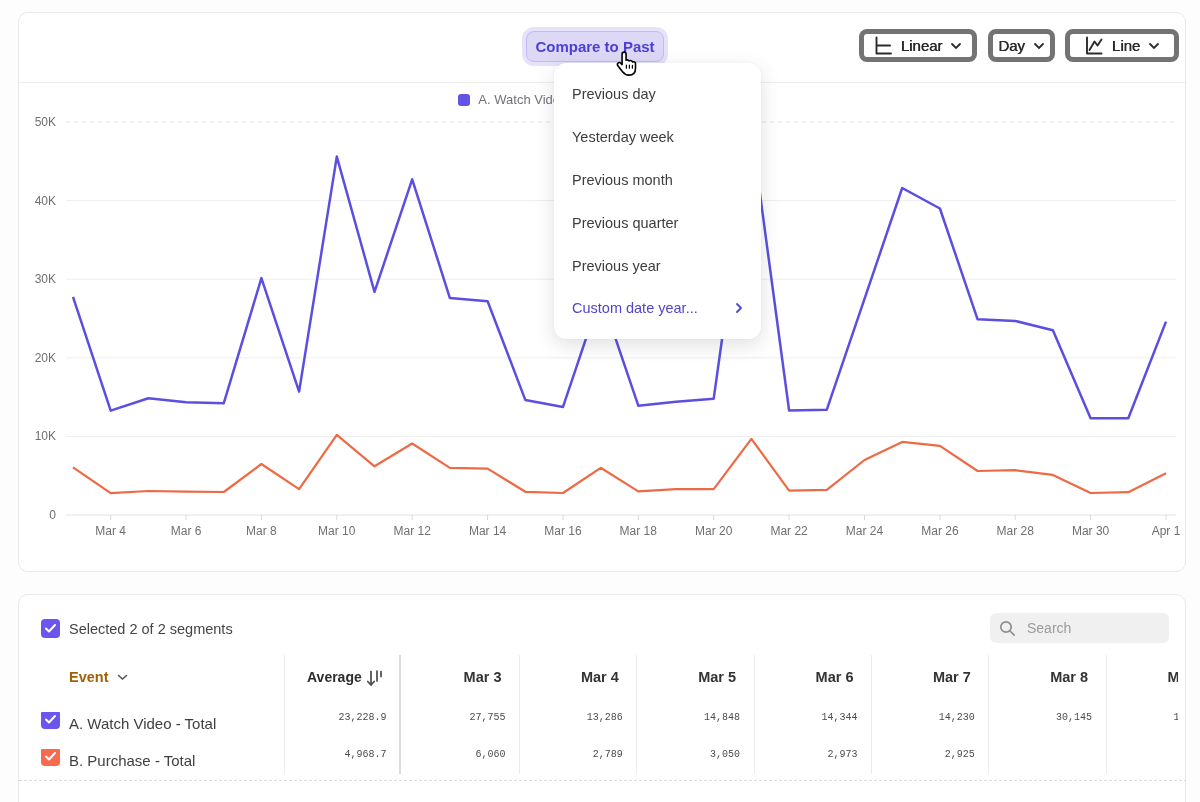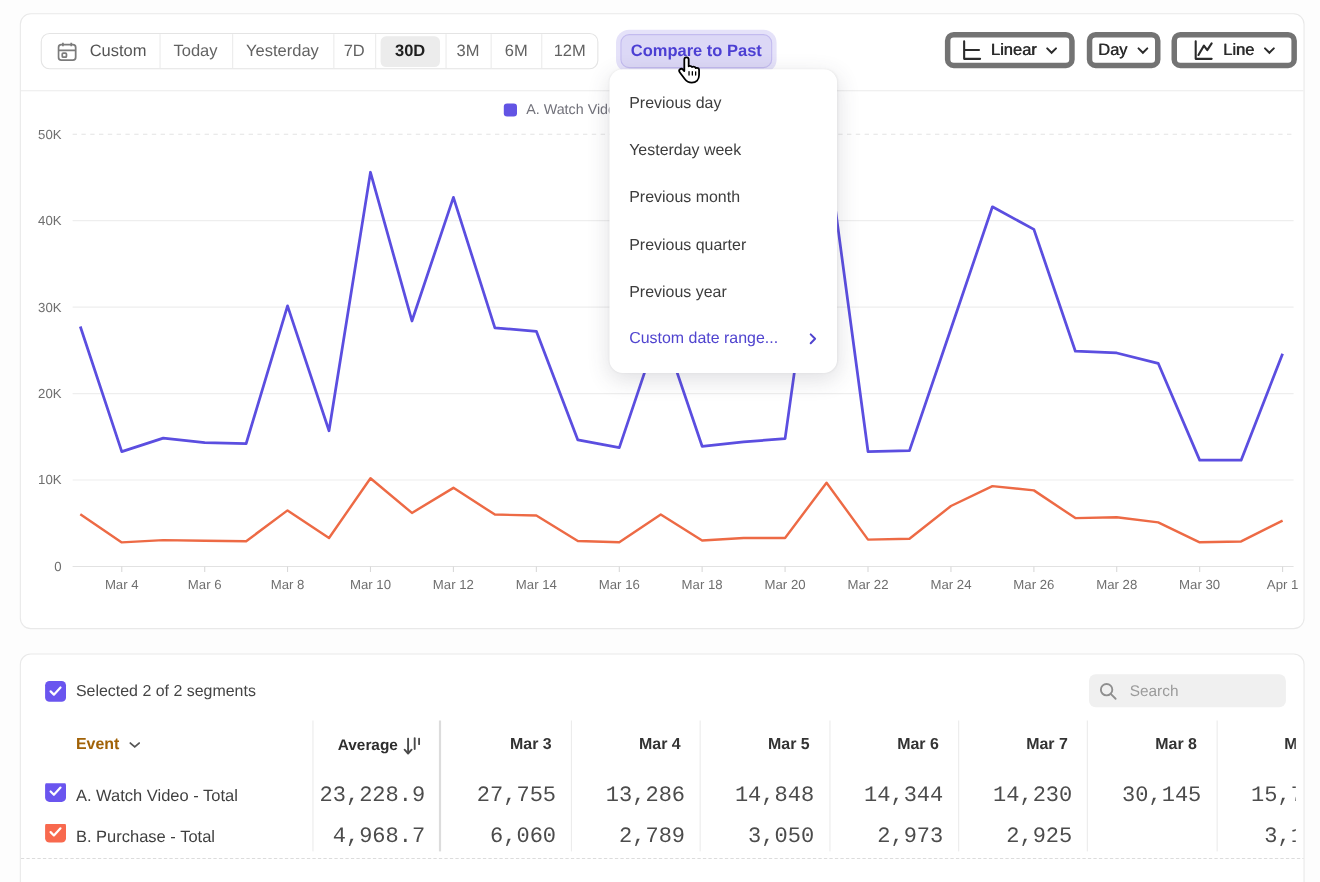--- a/index.html
+++ b/index.html
@@ -7,21 +7,21 @@
 .card { position:absolute; background:#fff; border:1px solid #e9e9e9; border-radius:10px; }
 #card1 { left:18px; top:12px; width:1168px; height:560px; overflow:hidden; }
 #card2 { left:18px; top:594px; width:1168px; height:230px; overflow:hidden; }
 
 
 #seg { position:absolute; left:18px; top:17px; height:33px; border:1px solid #e4e4e4; border-radius:8px; display:flex; align-items:center; background:#fff; }
 #seg .it { display:flex; align-items:center; height:100%; padding:0 13px; font-size:15px; color:#626262; position:relative; white-space:nowrap; }
 #seg .it + .it:before { content:""; position:absolute; left:0; top:0; bottom:0; width:1px; background:#ececec; }
 #seg .sel { font-weight:bold; color:#1f1f1f; padding:0 4.5px; }
 #seg .sel span { background:#ececec; border-radius:5px; padding:5.5px 13.5px; }
-#cmp { position:absolute; left:545px; top:17.5px; width:138px; height:31.5px; border-radius:8px; background:#dcd8f6; border:1px solid #c3bbef; box-shadow:0 0 0 4px #e5e2f9; display:flex; align-items:center; justify-content:center; font-size:15px; font-weight:bold; color:#4c3fd3; }
+#cmp { position:absolute; left:507px; top:17.5px; width:138px; height:31.5px; border-radius:8px; background:#dcd8f6; border:1px solid #c3bbef; box-shadow:0 0 0 4px #e5e2f9; display:flex; align-items:center; justify-content:center; font-size:15px; font-weight:bold; color:#4c3fd3; }
 .rbtn { position:absolute; top:16px; height:33px; border:5px solid #737373; border-radius:8px; background:#fff; display:flex; align-items:center; justify-content:center; gap:8px; font-size:15px; color:#2b2b2b; text-shadow:0.5px 0 0 #2b2b2b; }
 #b-linear { left:840px; width:118px; }
 #b-day { left:969px; width:67px; }
 #b-line { left:1046px; width:114px; }
 #tooldiv { position:absolute; left:0; top:69px; width:1168px; height:1px; background:#ededed; }
 
 
 #legend { position:absolute; left:6px; top:79px; width:1168px; display:flex; justify-content:center; gap:24px; font-size:13px; color:#71717a; }
 #legend .li { display:flex; align-items:center; gap:8px; }
 #legend .sq { width:12px; height:12px; border-radius:3px; }
@@ -35,21 +35,21 @@
 #selrow { position:absolute; left:22px; top:24px; display:flex; align-items:center; gap:9px; font-size:14.5px; color:#454545; }
 .cb { width:19px; height:19px; border-radius:4px; display:flex; align-items:center; justify-content:center; }
 .cb.p { background:#6a55ef; }
 .cb.o { background:#f8694e; }
 #search { position:absolute; left:971px; top:18px; width:179px; height:30px; background:#f0f0f0; border-radius:6px; display:flex; align-items:center; gap:11px; padding-left:9px; font-size:14px; color:#9b9b9b; }
 
 .vline { position:absolute; top:60px; height:119px; width:1px; background:#ececec; }
 #hdr { position:absolute; left:0px; top:74px; width:1159px; height:28px; overflow:hidden; font-size:14.5px; color:#333; }
 .hcell { position:absolute; top:0; font-weight:bold; text-align:right; }
 .row { position:absolute; left:0; width:1159px; height:28px; overflow:hidden; font-size:15px; color:#3f3f3f; }
-.num { position:absolute; top:0; text-align:right; font-family:"Liberation Mono", monospace; font-size:20px; color:#4c4c4c; }
+.num { position:absolute; top:0; text-align:right; font-family:"Liberation Mono", monospace; font-size:10px; color:#4c4c4c; }
 #dash { position:absolute; left:0px; top:185px; width:1168px; border-top:1px dashed #dcdcdc; }
 svg text { font-family:"Liberation Sans", sans-serif; }
 </style>
 </head>
 <body>
 <div class="card" id="card1">
 
   <svg width="1200" height="560" viewBox="18 12 1200 560" style="position:absolute; left:-1px; top:-1px;" shape-rendering="geometricPrecision">
     <g>
       <line x1="66" y1="122" x2="1176" y2="122" stroke="#e4e4e4" stroke-width="1" stroke-dasharray="4 4"></line>
@@ -101,40 +101,20 @@
         <text x="1090.6" y="535">Mar 30</text>
         <text x="1166" y="535">Apr 1</text>
     </g>
     <polyline fill="none" stroke="#ed6a45" stroke-width="2.2" stroke-linejoin="round" points="73.0,467.4 110.7,493.1 148.4,491.0 186.1,491.6 223.8,492.0 261.4,464.0 299.1,489.1 336.8,434.8 374.5,466.3 412.2,443.5 449.9,467.8 487.6,468.6 525.3,491.8 563.0,493.0 600.7,467.8 638.3,491.4 676.0,489.1 713.7,489.1 751.4,438.8 789.1,490.6 826.8,489.8 864.5,460.0 902.2,441.9 939.9,445.8 977.6,471.0 1015.2,470.2 1052.9,474.9 1090.6,493.0 1128.3,492.2 1166.0,473.3"></polyline>
     <polyline fill="none" stroke="#5b4ee0" stroke-width="2.5" stroke-linejoin="round" points="73.0,296.8 110.7,410.6 148.4,398.3 186.1,402.3 223.8,403.2 261.4,278.1 299.1,391.6 336.8,156.6 374.5,291.8 412.2,179.4 449.9,298.1 487.6,301.2 525.3,399.9 563.0,406.9 600.7,294.9 638.3,405.7 676.0,401.8 713.7,398.7 751.4,129.9 789.1,410.5 826.8,409.7 864.5,298.9 902.2,188.0 939.9,208.5 977.6,319.3 1015.2,320.9 1052.9,330.3 1090.6,418.3 1128.3,418.3 1166.0,321.6"></polyline>
   </svg>
   <div id="legend">
     <div class="li"><span class="sq" style="background:#6254e4;"></span>A. Watch Video - Total</div>
     <div class="li"><span class="sq" style="background:#ed6a45;"></span>B. Purchase - Total</div>
   </div>
-  <div id="seg">
-    <div class="it" style="gap:12px; color:#555; padding:0 11.5px 0 13.5px;">
-      <svg width="18" height="18" viewBox="0 0 18 18" fill="none" stroke="#7b7b7b" stroke-width="1.6">
-        <rect x="1.2" y="2.6" width="15.6" height="14" rx="2.6"></rect>
-        <line x1="1.6" y1="7.8" x2="16.4" y2="7.8"></line>
-        <line x1="5.2" y1="0.8" x2="5.2" y2="4"></line>
-        <line x1="12.8" y1="0.8" x2="12.8" y2="4"></line>
-        <rect x="4.6" y="10.2" width="3.8" height="3.8" rx="0.9"></rect>
-      </svg>
-      Custom</div>
-    <div class="it">Today</div>
-    <div class="it">Yesterday</div>
-    <div class="it" style="padding:0 9.5px;">7D</div>
-    <div class="it sel">
-        <span>30D</span>
-      </div>
-    <div class="it" style="padding:0 10.5px;">3M</div>
-    <div class="it" style="padding:0 12.5px;">6M</div>
-    <div class="it" style="padding:0 11px;">12M</div>
-  </div>
   <div id="cmp">Compare to Past</div>
   <div class="rbtn" id="b-linear">
     <svg width="19" height="20" viewBox="0 0 19 20" fill="none" stroke="#2b2b2b" stroke-width="1.9" stroke-linecap="round" stroke-linejoin="round">
       <path d="M2.5 1.5 V17.5 H17"></path>
       <path d="M3.5 9.5 H16"></path>
     </svg>
     <span>Linear</span>
     <svg width="12" height="8" viewBox="0 0 12 8" fill="none" stroke="#2b2b2b" stroke-width="1.8" stroke-linecap="round">
         <path d="M2 2 L6 6 L10 2"></path>
       </svg>
@@ -241,21 +221,21 @@
   <div id="dash"></div>
 </div>
 
 <div id="menu">
   <div class="mi">Previous day</div>
   <div class="mi">Yesterday week</div>
   <div class="mi">Previous month</div>
   <div class="mi">Previous quarter</div>
   <div class="mi">Previous year</div>
   <div class="mi purple">
-      <span>Custom date range...</span>
+      <span>Custom date year...</span>
     <svg width="8" height="12" viewBox="0 0 8 12" fill="none" stroke="#5044cf" stroke-width="1.8" stroke-linecap="round" stroke-linejoin="round">
         <path d="M2 2 L6 6 L2 10"></path>
       </svg>
   </div>
 </div>
 
 <svg id="cursor" style="position:absolute; left:614px; top:50px; z-index:60;" width="28" height="29" viewBox="0 0 26 27">
  <path fill="#fff" stroke="#000" stroke-width="1.5" stroke-linejoin="round" d="M9.3 2.0 C8.2 2.0 7.5 2.8 7.5 3.9 L7.5 13.6 L6.3 12.3 C5.6 11.5 4.5 11.4 3.8 12.1 C3.1 12.7 3.0 13.8 3.6 14.6 L7.9 20.3 C9.4 22.3 11.1 23.4 13.8 23.4 C17.6 23.4 20.0 20.9 20.0 17.0 L20.0 12.8 C20.0 11.7 19.2 10.9 18.1 10.9 C17.8 10.9 17.5 11.0 17.2 11.1 C16.9 10.3 16.2 9.8 15.3 9.8 C14.8 9.8 14.4 9.9 14.0 10.2 C13.7 9.6 13.0 9.2 12.3 9.2 C11.9 9.2 11.5 9.3 11.2 9.5 L11.2 3.9 C11.2 2.8 10.4 2.0 9.3 2.0 Z"></path>
  <path stroke="#000" stroke-width="1.1" stroke-linecap="round" d="M11.5 14.0 L11.5 17.0 M14.3 14.1 L14.3 17.0 M17.1 14.2 L17.1 17.0" fill="none"></path>
 </svg>

